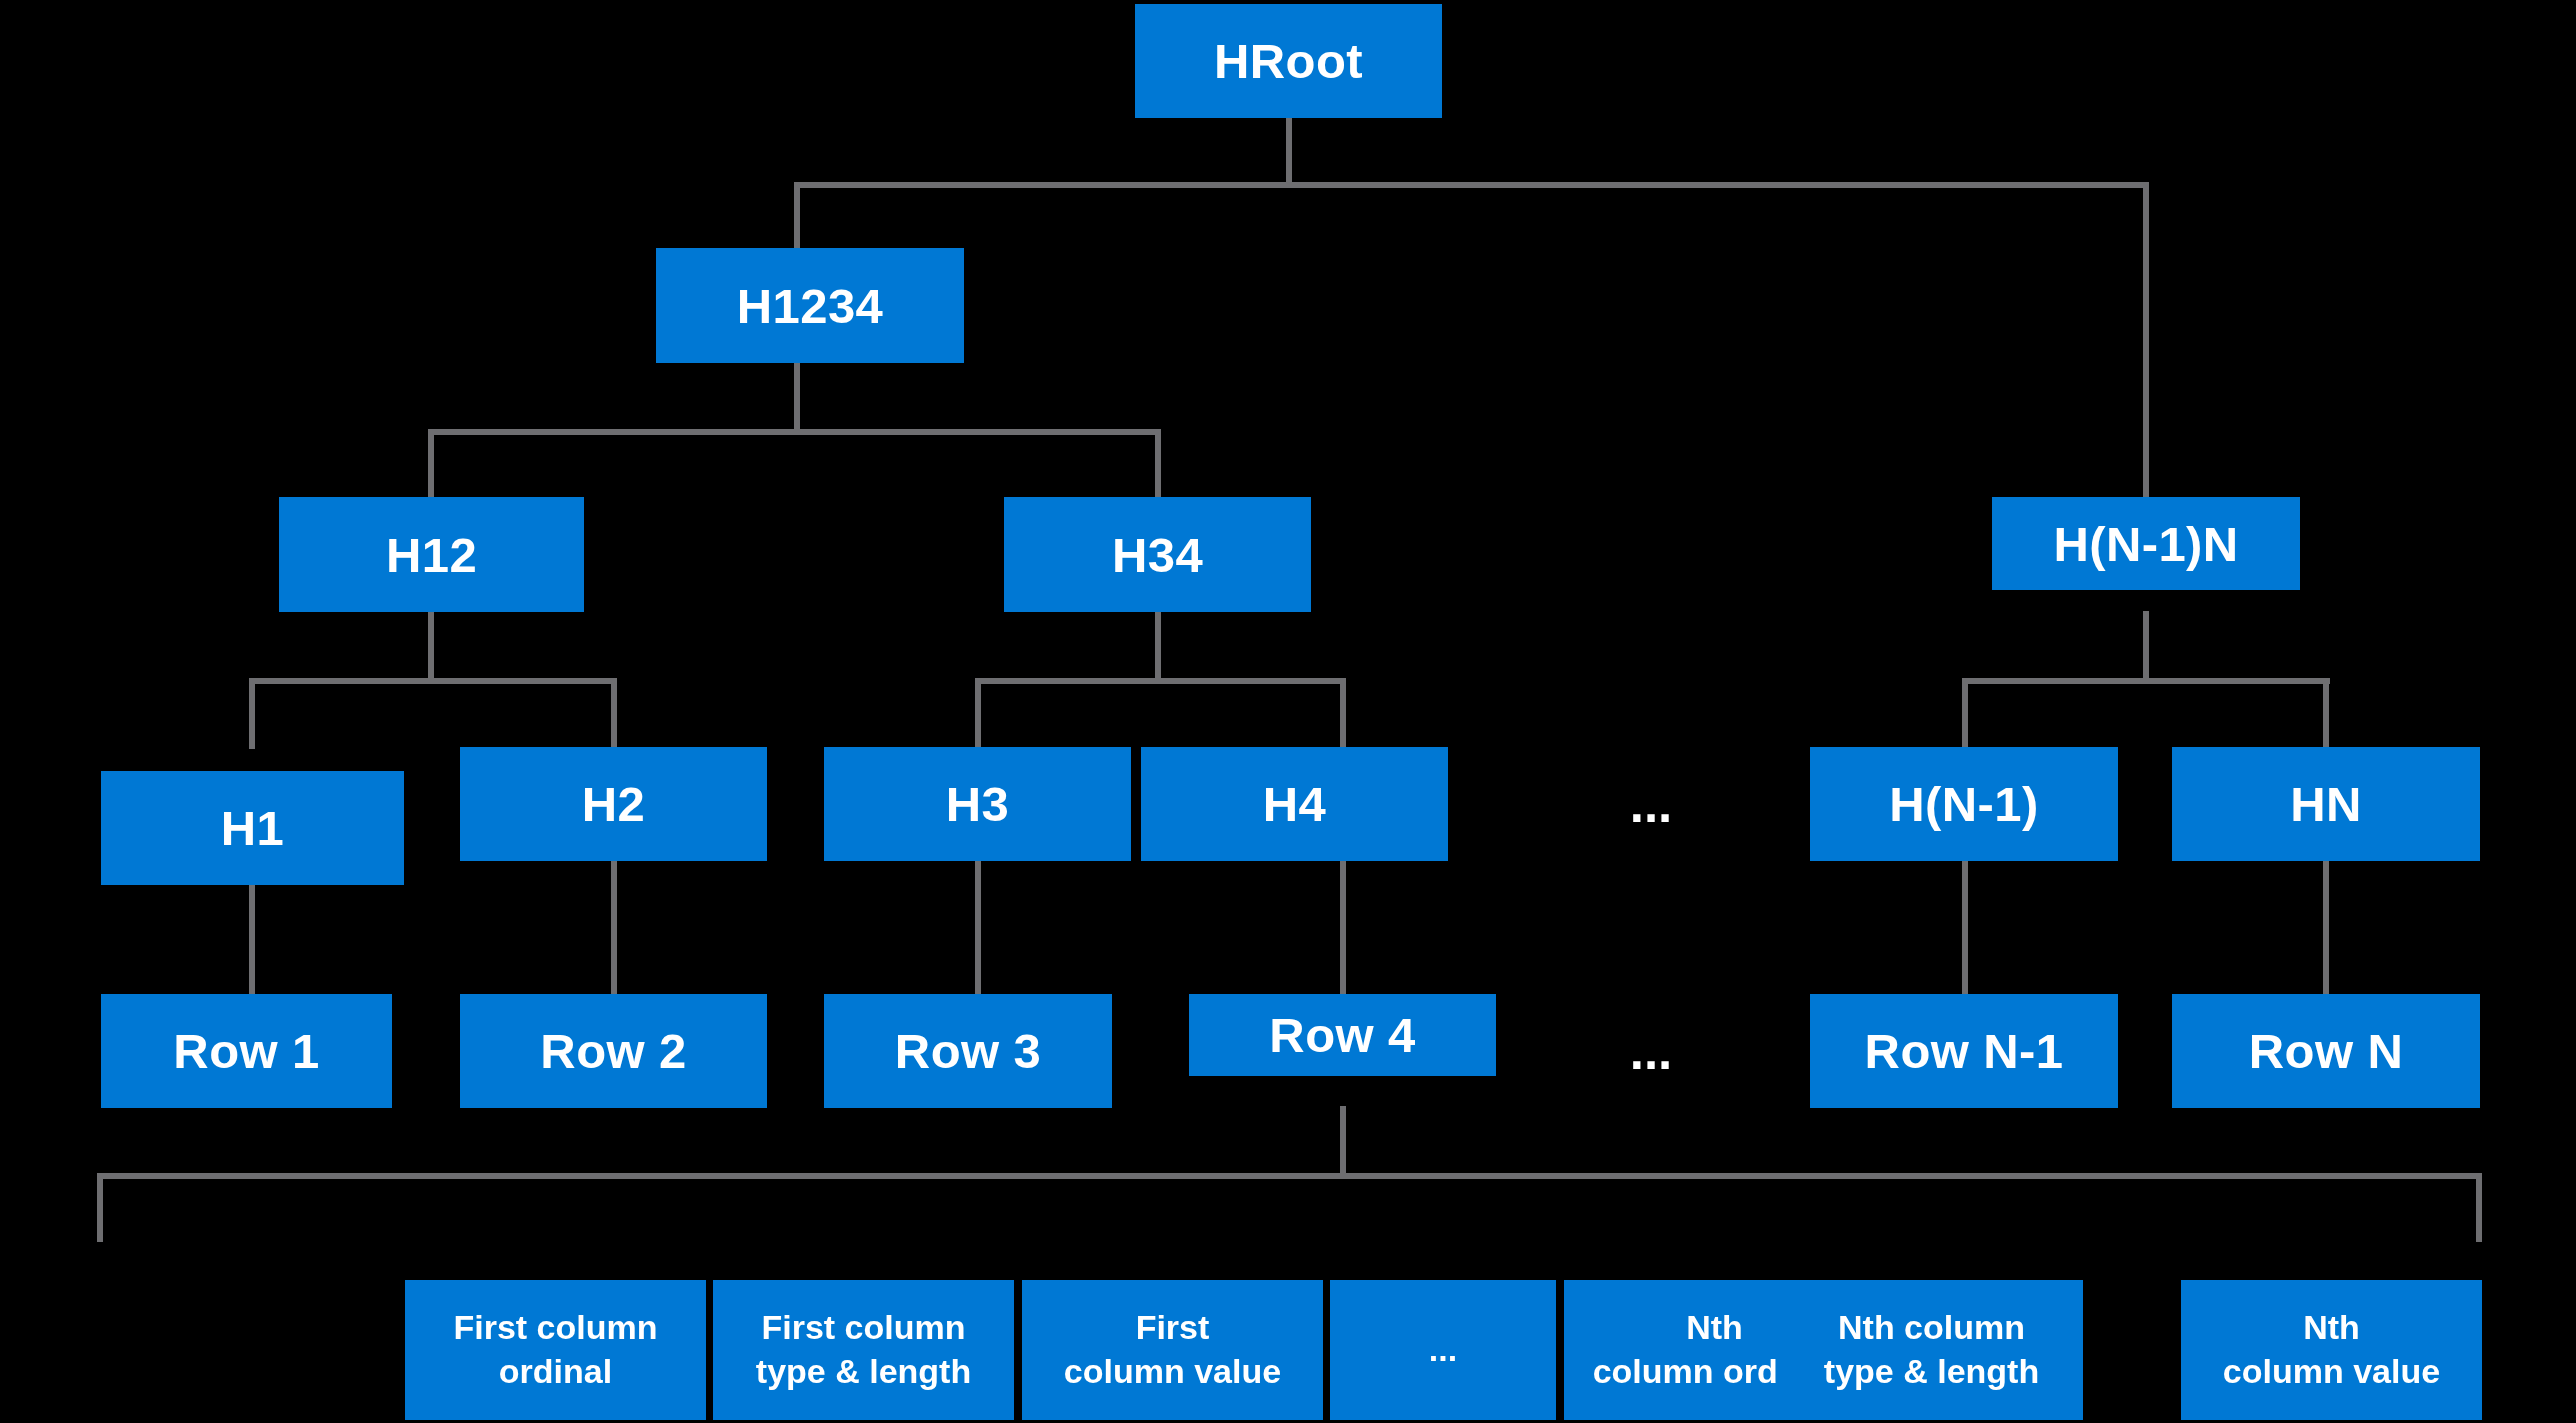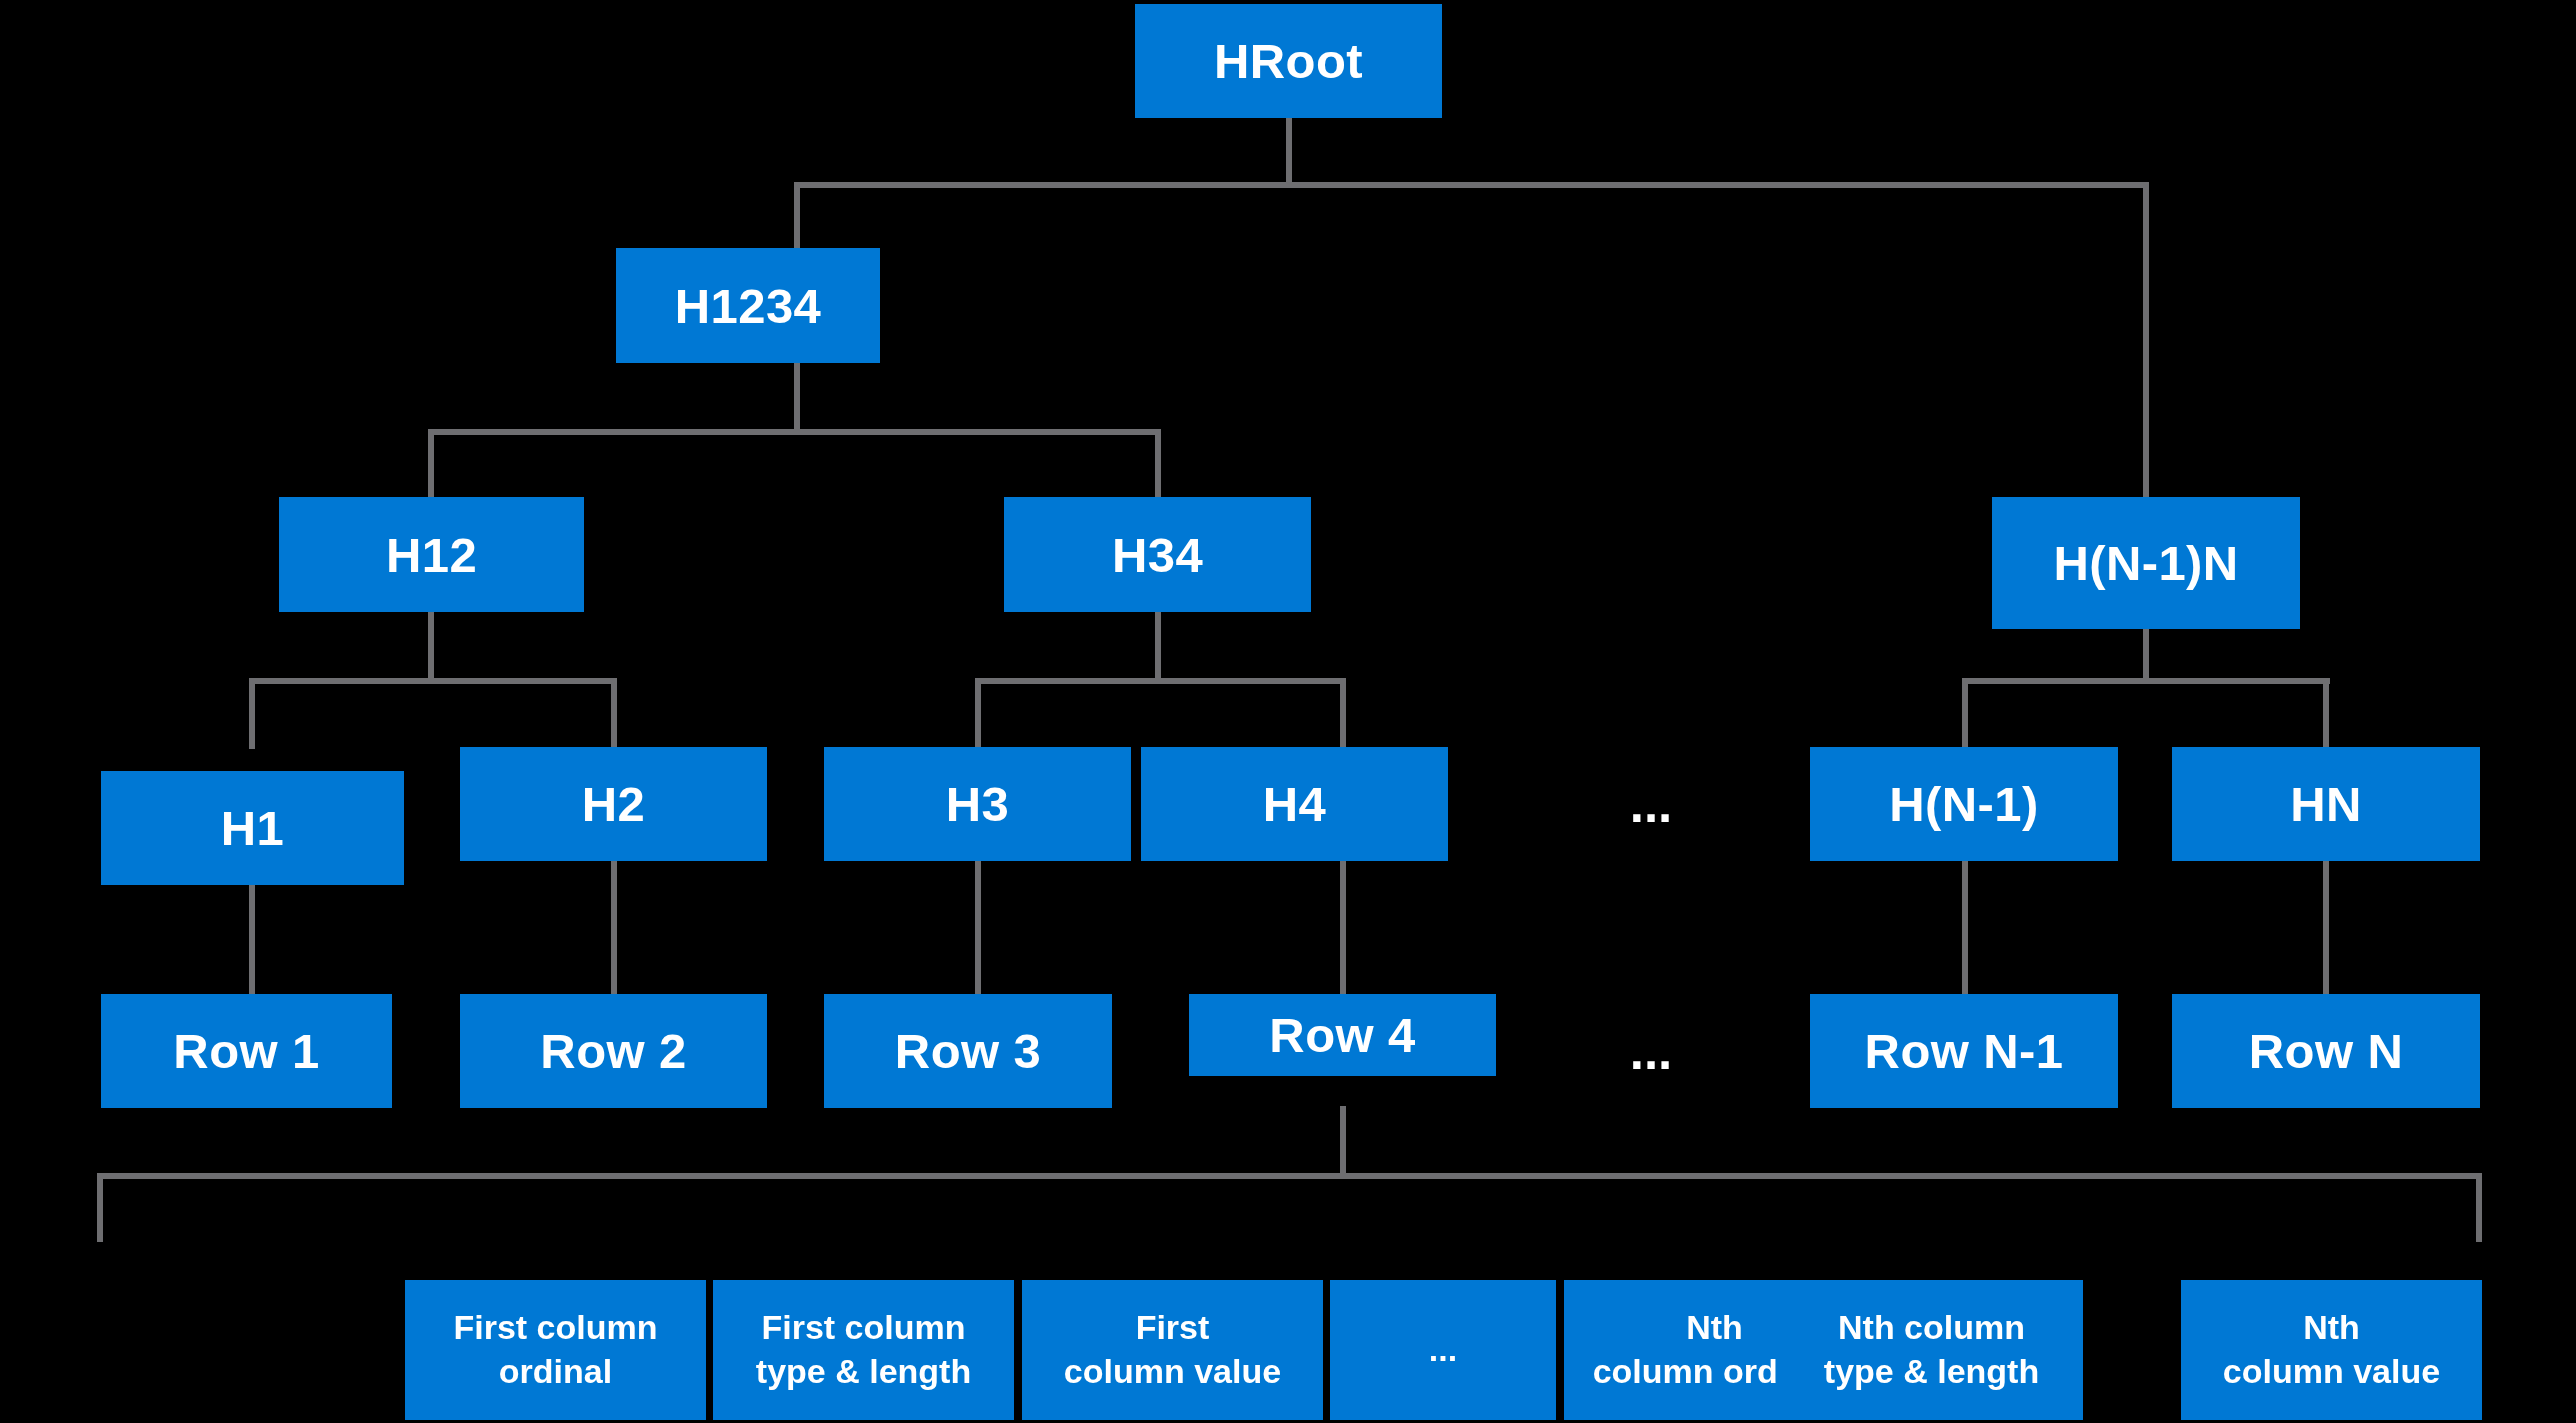--- a/index.html
+++ b/index.html
@@ -87,31 +87,31 @@
 
   <div class="line v" style="left:1340px;top:1106px;height:73px"></div>
   <div class="line h" style="left:97px;top:1173px;width:2385px"></div>
   <div class="line v" style="left:97px;top:1173px;height:69px"></div>
   <div class="line v" style="left:2476px;top:1173px;height:69px"></div>
 
   <div class="node" style="left:1135px;top:4.2px;width:307px;height:114px">
       <span>HRoot</span>
     </div>
 
-  <div class="node" style="left:616px;top:248px;width:264px;height:115px">
+  <div class="node" style="left:656px;top:248px;width:308px;height:115px">
       <span>H1234</span>
     </div>
 
   <div class="node" style="left:279px;top:497px;width:305px;height:115px">
       <span>H12</span>
     </div>
   <div class="node" style="left:1004px;top:497px;width:307px;height:115px">
       <span>H34</span>
     </div>
-  <div class="node" style="left:1992px;top:497px;width:308px;height:132px">
+  <div class="node" style="left:1992px;top:497px;width:308px;height:93px">
       <span>H(N-1)N</span>
     </div>
 
   <div class="node" style="left:101px;top:771px;width:303px;height:114px">
       <span>H1</span>
     </div>
   <div class="node" style="left:460px;top:747px;width:307px;height:114px">
       <span>H2</span>
     </div>
   <div class="node" style="left:824px;top:747px;width:307px;height:114px">

